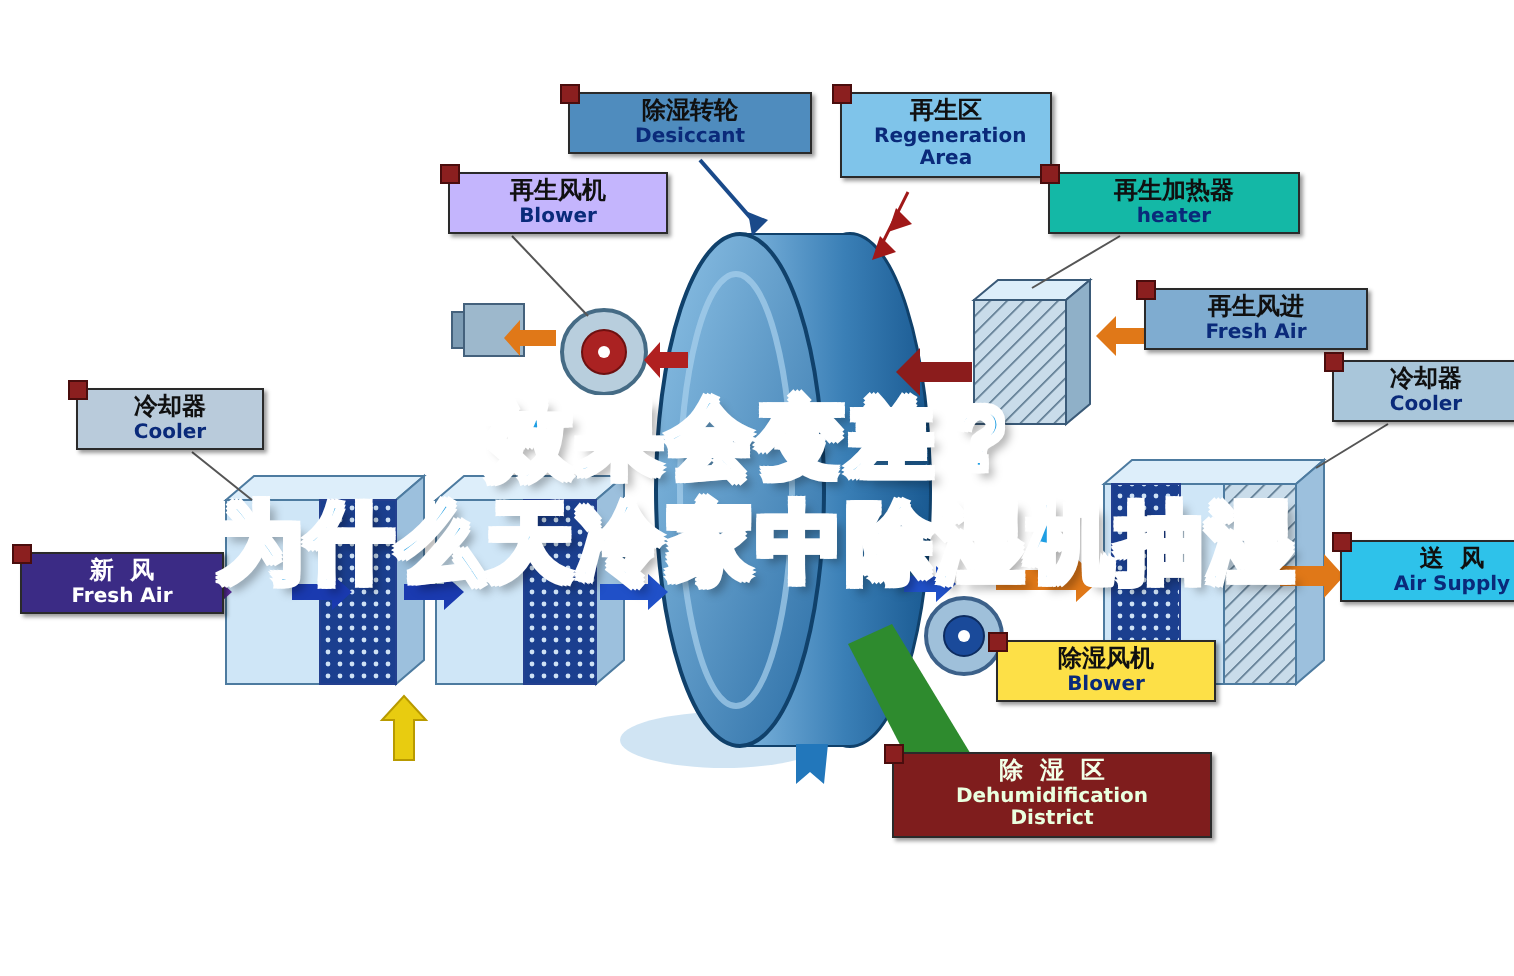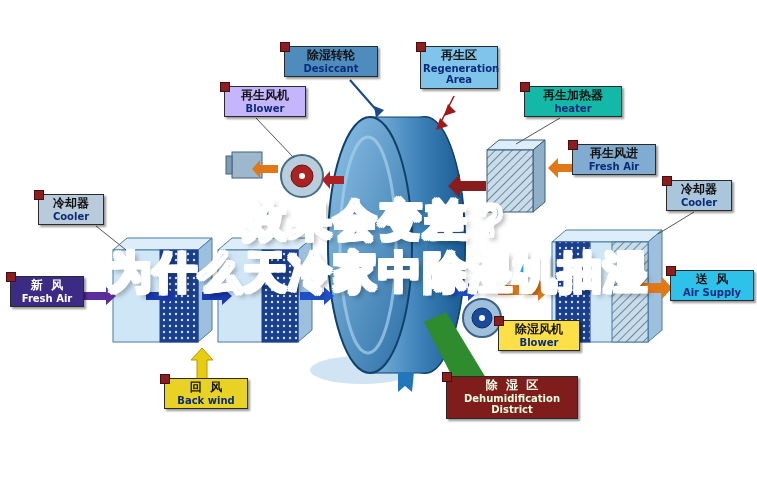--- a/index.html
+++ b/index.html
@@ -7,21 +7,21 @@
     width:757px;height:488px;overflow:hidden;background:#ffffff;
     position:relative;font-family:"DejaVu Sans","Liberation Sans",sans-serif;
   }
   .stage{position:absolute;left:0;top:0;width:757px;height:488px;}
   svg.diagram{position:absolute;left:0;top:0;z-index:1;}
 
   
   .label-box{
     position:absolute;z-index:2;border:1px solid #2a2a2a;
     box-shadow:1.5px 1.5px 2px rgba(0,0,0,.4);
-    text-align:center;padding:2px 2px;line-height:1.15;
+    text-align:center;padding:2px 16px;line-height:1.15;
   }
   .label-box .zh{font-size:12px;font-weight:bold;color:#101010;white-space:pre;}
   .label-box .en{font-size:10px;font-weight:bold;color:#0a2a7a;}
   .pin{
     position:absolute;left:-5px;top:-5px;width:8px;height:8px;
     background:#8b1f1f;border:1px solid #4a0d0d;
   }
   .lb-desiccant{left:284px;top:46px;width:88px;background:#4f8cbe;}
   .lb-regen-area{left:420px;top:46px;width:72px;background:#7fc4ea;}
   .lb-regen-blower{left:224px;top:86px;width:76px;background:#c4b5fd;}
@@ -216,25 +216,20 @@
     <div class="zh">新  风</div>
     <div class="en">Fresh Air</div>
   </div>
 
   <div class="label-box lb-air-supply">
     <span class="pin"></span>
     <div class="zh">送  风</div>
     <div class="en">Air Supply</div>
   </div>
 
-  <div class="label-box lb-back-wind">
-    <span class="pin"></span>
-    <div class="zh">回  风</div>
-    <div class="en">Back wind</div>
-  </div>
 
   <div class="label-box lb-dehum-blower">
     <span class="pin"></span>
     <div class="zh">除湿风机</div>
     <div class="en">Blower</div>
   </div>
 
   <div class="label-box lb-dehum-district">
     <span class="pin"></span>
     <div class="zh">除  湿  区</div>

